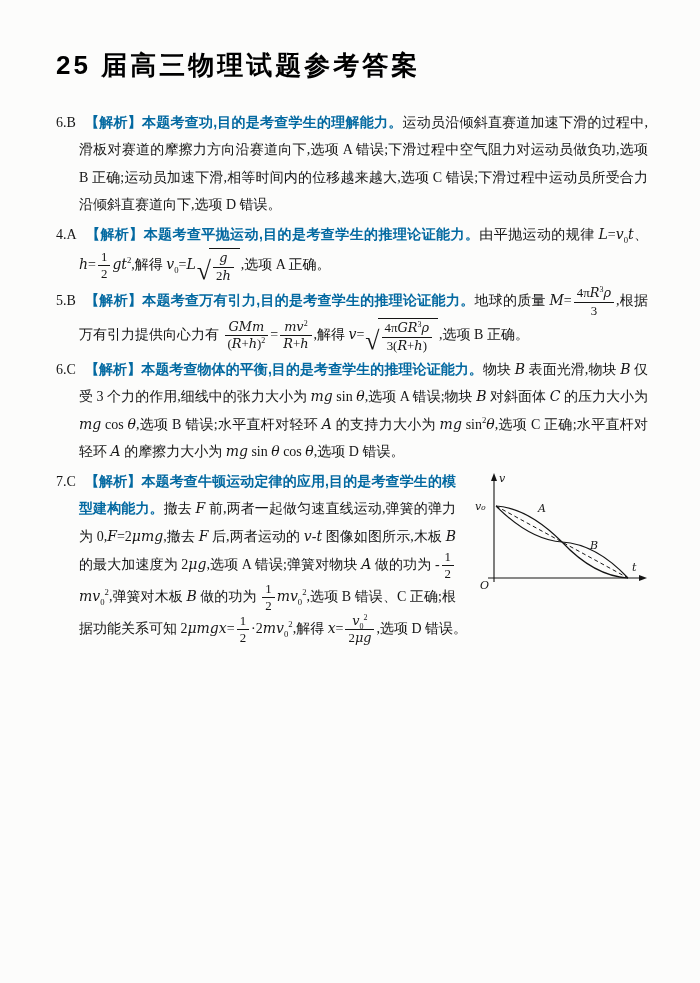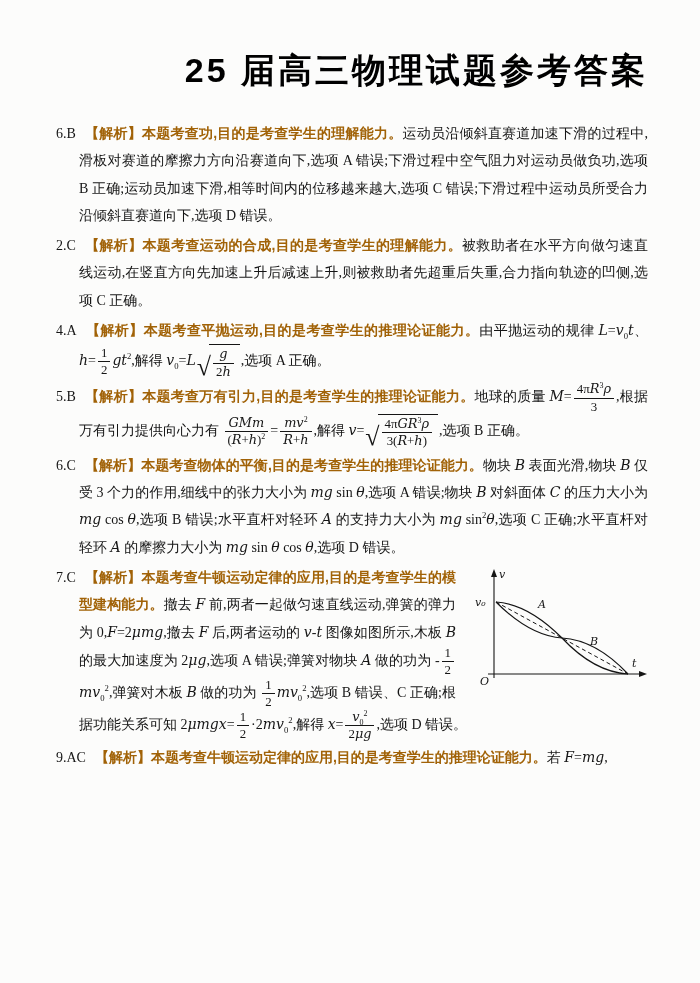--- a/index.html
+++ b/index.html
@@ -9,39 +9,39 @@
     background: #fcfcfb;
     color: #151515;
     font-family: "Liberation Serif", "DejaVu Serif", serif;
     position: relative;
     overflow: hidden;
   }
   .page { padding: 34px 52px 0 56px; }
   h1.title {
     font-family: "Liberation Sans", "DejaVu Sans", sans-serif;
     font-weight: bold;
-    font-size: 34px;
+    font-size: 26px;
     letter-spacing: 3px;
-    text-align: right;
+    text-align: left;
     margin: 14px 0 26px 0;
     color: #000;
   }
   .item {
     font-size: 14px;
     line-height: 1.95;
     padding-left: 23px;
     text-indent: -23px;
     margin-bottom: 3px;
     text-align: justify;
   }
   .num-label { margin-right: 9px; }
   .seg-b {
     font-family: "Liberation Sans", "DejaVu Sans", sans-serif;
     font-weight: bold;
-    color: #a16207;
+    color: #0369a1;
   }
   .math { font-style: italic; font-family: "DejaVu Serif", serif; }
   sub, sup { font-size: 0.62em; line-height: 0; }
   .frac {
     display: inline-block;
     vertical-align: middle;
     text-align: center;
     line-height: 1.12;
     font-size: 0.92em;
     margin: 0 2px;
@@ -88,21 +88,20 @@
   }
 </style>
 </head>
 <body>
 
 <div class="page">
   <h1 class="title">25 届高三物理试题参考答案</h1>
 
   <div id="items">
       <div class="item"><span class="num-label">6.B</span><span><span class="seg-b">【解析】本题考查功,目的是考查学生的理解能力。</span>运动员沿倾斜直赛道加速下滑的过程中,滑板对赛道的摩擦力方向沿赛道向下,选项 A 错误;下滑过程中空气阻力对运动员做负功,选项 B 正确;运动员加速下滑,相等时间内的位移越来越大,选项 C 错误;下滑过程中运动员所受合力沿倾斜直赛道向下,选项 D 错误。</span></div>
-      <div class="item"><span class="num-label">2.C</span><span><span class="seg-b">【解析】本题考查运动的合成,目的是考查学生的理解能力。</span>被救助者在水平方向做匀速直线运动,在竖直方向先加速上升后减速上升,则被救助者先超重后失重,合力指向轨迹的凹侧,选项 C 正确。</span></div>
       <div class="item"><span class="num-label">4.A</span><span><span class="seg-b">【解析】本题考查平抛运动,目的是考查学生的推理论证能力。</span>由平抛运动的规律 <span class="math">L</span>=<span class="math">v</span><sub>0</sub><span class="math">t</span>、<span class="math">h</span>=<span class="frac"><span class="fr-num">1</span><span class="fr-den">2</span></span><span class="math">gt</span><sup>2</sup>,解得 <span class="math">v</span><sub>0</sub>=<span class="math">L</span><span class="sqrt">
             <span class="rad">√</span>
             <span class="cand">
               <span class="frac">
                 <span class="fr-num"><span class="math">g</span></span>
                 <span class="fr-den">2<span class="math">h</span></span>
               </span>
             </span>
           </span>,选项 A 正确。</span></div>
       <div class="item"><span class="num-label">5.B</span><span><span class="seg-b">【解析】本题考查万有引力,目的是考查学生的推理论证能力。</span>地球的质量 <span class="math">M</span>=<span class="frac"><span class="fr-num">4π<span class="math">R</span><sup>3</sup><span class="math">ρ</span></span><span class="fr-den">3</span></span>,根据万有引力提供向心力有 <span class="frac"><span class="fr-num"><span class="math">GMm</span></span><span class="fr-den">(<span class="math">R</span>+<span class="math">h</span>)<sup>2</sup></span></span>=<span class="frac"><span class="fr-num"><span class="math">mv</span><sup>2</sup></span><span class="fr-den"><span class="math">R</span>+<span class="math">h</span></span></span>,解得 <span class="math">v</span>=<span class="sqrt">
@@ -132,16 +131,15 @@
       <path d="M96,72 Q128,106 162,108" fill="none" stroke="#151515" stroke-width="1.2"></path>
 
       <text x="33" y="12" class="axis-text">v</text>
       <text x="166" y="101" class="axis-text">t</text>
       <text x="14" y="119" class="axis-text">O</text>
       <text x="9" y="40" class="axis-text" font-size="10">v₀</text>
       <text x="72" y="42" class="axis-text">A</text>
       <text x="124" y="79" class="axis-text">B</text>
     </svg>
   </div><span><span class="seg-b">【解析】本题考查牛顿运动定律的应用,目的是考查学生的模型建构能力。</span>撤去 <span class="math">F</span> 前,两者一起做匀速直线运动,弹簧的弹力为 0,<span class="math">F</span>=2<span class="math">μmg</span>,撤去 <span class="math">F</span> 后,两者运动的 <span class="math">v</span>-<span class="math">t</span> 图像如图所示,木板 <span class="math">B</span> 的最大加速度为 2<span class="math">μg</span>,选项 A 错误;弹簧对物块 <span class="math">A</span> 做的功为 -<span class="frac"><span class="fr-num">1</span><span class="fr-den">2</span></span><span class="math">mv</span><sub>0</sub><sup>2</sup>,弹簧对木板 <span class="math">B</span> 做的功为 <span class="frac"><span class="fr-num">1</span><span class="fr-den">2</span></span><span class="math">mv</span><sub>0</sub><sup>2</sup>,选项 B 错误、C 正确;根据功能关系可知 2<span class="math">μmgx</span>=<span class="frac"><span class="fr-num">1</span><span class="fr-den">2</span></span>·2<span class="math">mv</span><sub>0</sub><sup>2</sup>,解得 <span class="math">x</span>=<span class="frac"><span class="fr-num"><span class="math">v</span><sub>0</sub><sup>2</sup></span><span class="fr-den">2<span class="math">μg</span></span></span>,选项 D 错误。</span></div>
-      <div class="item"><span class="num-label">9.AC</span><span><span class="seg-b">【解析】本题考查牛顿运动定律的应用,目的是考查学生的推理论证能力。</span>若 <span class="math">F</span>=<span class="math">mg</span>,</span></div>
     </div>
 
 </div>
 
 </body></html>

